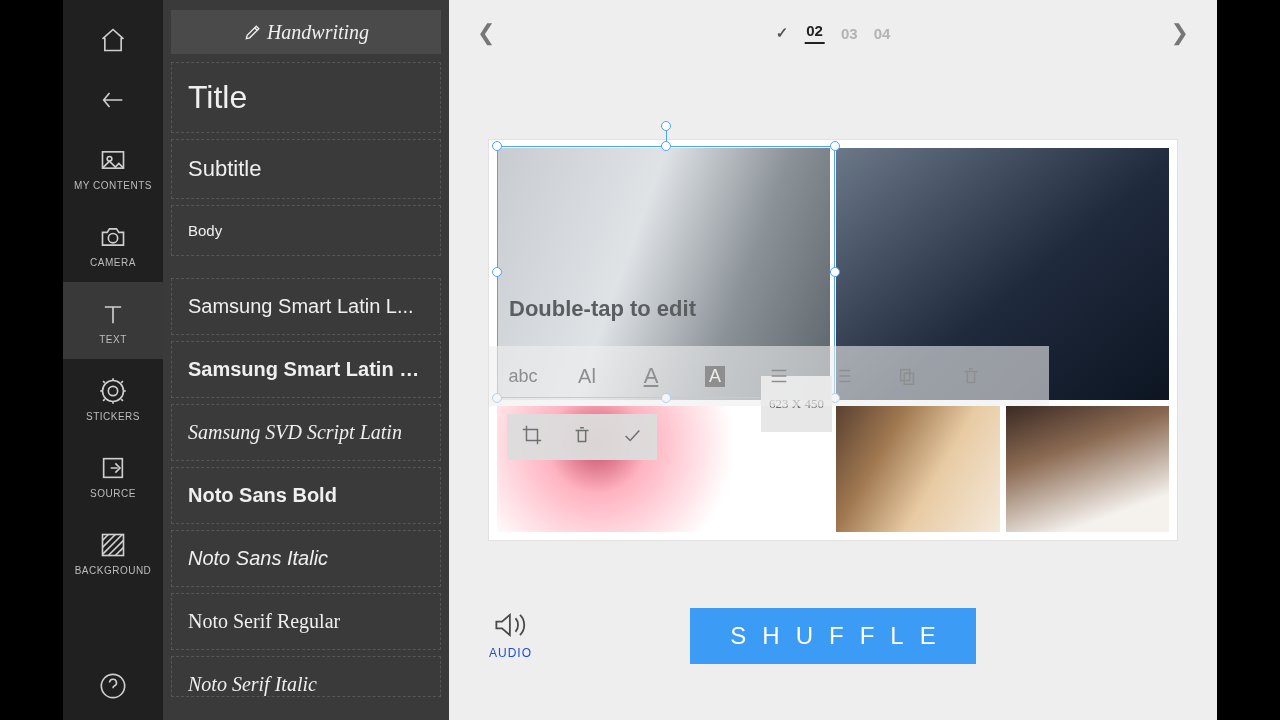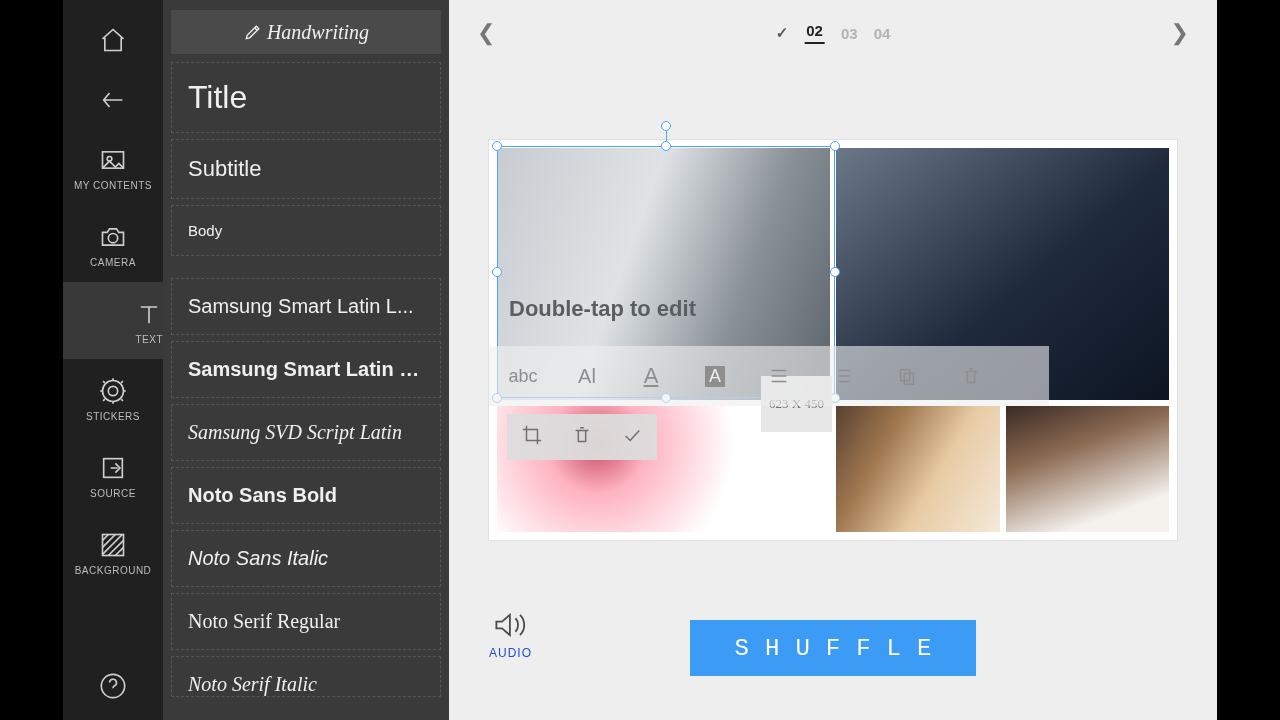--- a/index.html
+++ b/index.html
@@ -11,21 +11,21 @@
     background: #000;
   }
   .pillarbox { width: 63px; height:100%; background:#000; flex:none;}
   .main { flex:1; display:flex; background:#EEEEEE;}
   
   .rail {
     width:100px; flex:none; background:#202020; display:flex; flex-direction:column; align-items:center;
     color:#BDBDBD; font-size:10px; letter-spacing:0.5px;
   }
   .rail-item{ width:100%; display:flex; flex-direction:column; align-items:center; justify-content:center; padding:18px 0 14px 0; cursor:pointer;}
-  .rail-item.active{ background:#393939;align-items:flex-end;}
+  .rail-item.active{ background:#393939;}
   .rail-item svg{ width:28px; height:28px; stroke:#CFCFCF; fill:none; stroke-width:1.4;}
   .rail-item span{ margin-top:6px; font-size:10px; color:#BDBDBD; text-align:center;}
   .rail-spacer{ flex:1;}
   .rail .help{ padding-bottom:20px;}
   
   .panel{
     width:286px; flex:none; background:#3A3A3A; display:flex; flex-direction:column;
     color:#ECECEC;
   }
   .panel-header{
@@ -104,23 +104,23 @@
     display:flex; align-items:center; justify-content:space-around;
   }
   .img-toolbar svg{ width:22px; height:22px; stroke:#6F6F6F; fill:none; stroke-width:1.6;}
   
   .audio-block{
     position:absolute; left:40px; bottom:60px; display:flex; flex-direction:column; align-items:center; gap:6px; color:#1d4ed8;
   }
   .audio-block svg{ width:36px; height:30px; stroke:#4A4A4A; fill:none; stroke-width:1.6;}
   .audio-block span{ font-size:12px; letter-spacing:1px;}
   .shuffle{
-    position:absolute; left:50%; transform:translateX(-50%); bottom:44px; width:286px; height:56px;
+    position:absolute; left:50%; transform:translateX(-50%); bottom:56px; width:286px; height:56px;
     background:#3C9BF5; color:#FFFFFF; display:flex; align-items:center; justify-content:center;
-    font-size:24px; letter-spacing:16px; cursor:pointer; text-indent:16px;font-family:Liberation Mono, monospace;
+    font-size:24px; letter-spacing:16px; cursor:pointer; text-indent:16px;
   }
 </style>
 </head>
 <body>
 
 <div class="app">
   <div class="pillarbox"></div>
   <div class="main">
 
     <div class="rail">

